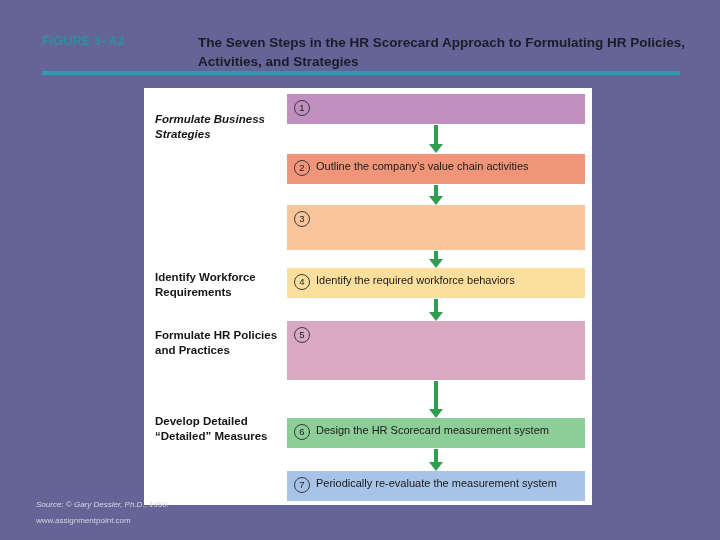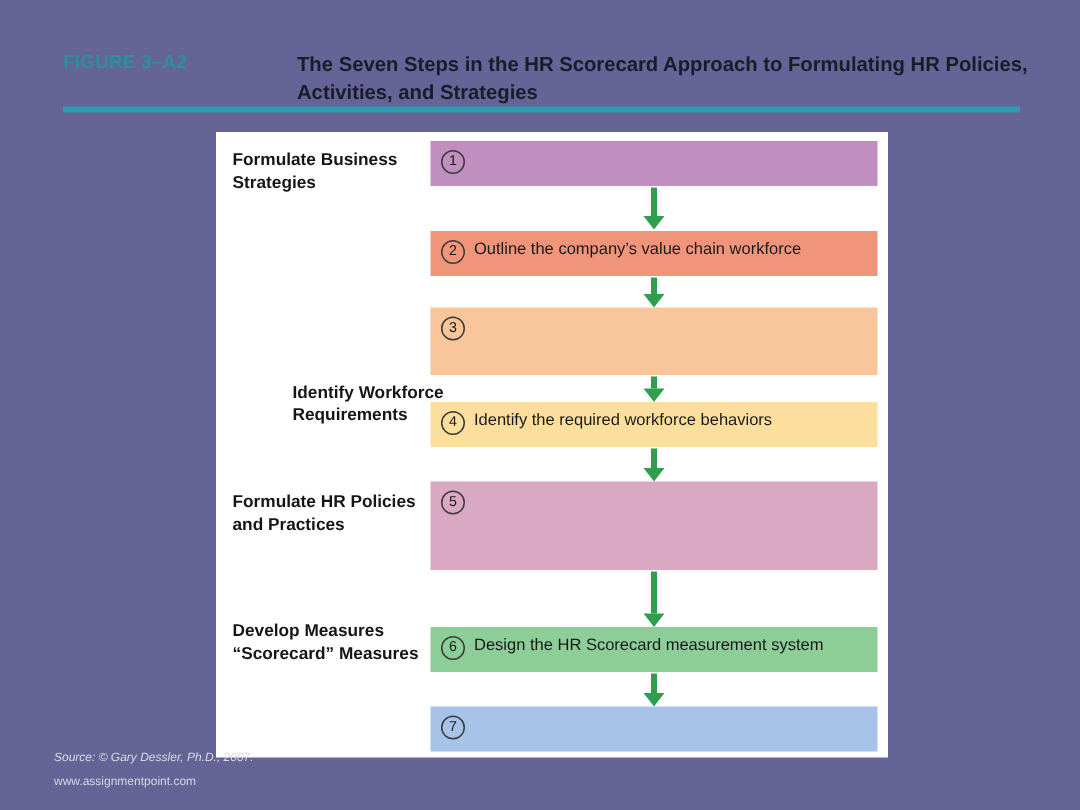--- a/index.html
+++ b/index.html
@@ -148,49 +148,50 @@
 <body style="background: rgb(100, 100, 151);">
 
 <div id="slide-header">
   <div id="figure-label">FIGURE 3–A2</div>
   <div id="slide-title">The Seven Steps in the HR Scorecard Approach to Formulating HR Policies, Activities, and Strategies</div>
   <div id="title-rule"></div>
 </div>
 
 <div id="diagram-panel" style="background: rgb(255, 255, 255);">
   <div id="phase-labels">
-      <div class="phase-label" style="top: 12px;">Formulate Business Strategies</div>
-      <div class="phase-label" style="top: 167px; margin-left: 40px;">Identify Workforce Requirements</div>
+      <div class="phase-label" style="top: 24px; font-style: italic;">Formulate Business Strategies</div>
+      <div class="phase-label" style="top: 182px;">Identify Workforce Requirements</div>
       <div class="phase-label" style="top: 240px;">Formulate HR Policies and Practices</div>
-      <div class="phase-label" style="top: 326px;">Develop Measures “Scorecard” Measures</div>
+      <div class="phase-label" style="top: 326px;">Develop Detailed “Detailed” Measures</div>
     </div>
   <div id="step-bars">
       <div class="step-bar" style="top: 6px; height: 30px; background: rgb(192, 143, 192);">
         <span class="step-num">1</span>
       </div>
       <div class="step-bar" style="top: 66px; height: 30px; background: rgb(240, 149, 122);">
         <span class="step-num">2</span>
-        <span class="step-text">Outline the company’s value chain workforce</span>
+        <span class="step-text">Outline the company’s value chain activities</span>
       </div>
       <div class="step-bar" style="top: 117px; height: 45px; background: rgb(248, 198, 154);">
         <span class="step-num">3</span>
       </div>
       <div class="step-bar" style="top: 180px; height: 30px; background: rgb(252, 223, 156);">
         <span class="step-num">4</span>
         <span class="step-text">Identify the required workforce behaviors</span>
       </div>
       <div class="step-bar" style="top: 233px; height: 59px; background: rgb(217, 168, 194);">
         <span class="step-num">5</span>
       </div>
       <div class="step-bar" style="top: 330px; height: 30px; background: rgb(140, 205, 152);">
         <span class="step-num">6</span>
         <span class="step-text">Design the HR Scorecard measurement system</span>
       </div>
       <div class="step-bar" style="top: 383px; height: 30px; background: rgb(167, 195, 232);">
         <span class="step-num">7</span>
+        <span class="step-text">Periodically re-evaluate the measurement system</span>
       </div>
     </div>
   <div id="arrows">
       <div class="flow-arrow" style="top: 37px; left: 284px; height: 28px;">
         <div class="stem" style="height: 19px; background: rgb(47, 158, 79);"></div>
         <div class="head" style="top: 19px; border-top-color: rgb(47, 158, 79);"></div>
       </div>
       <div class="flow-arrow" style="top: 97px; left: 284px; height: 20px;">
         <div class="stem" style="height: 11px; background: rgb(47, 158, 79);"></div>
         <div class="head" style="top: 11px; border-top-color: rgb(47, 158, 79);"></div>
@@ -207,14 +208,14 @@
         <div class="stem" style="height: 28px; background: rgb(47, 158, 79);"></div>
         <div class="head" style="top: 28px; border-top-color: rgb(47, 158, 79);"></div>
       </div>
       <div class="flow-arrow" style="top: 361px; left: 284px; height: 22px;">
         <div class="stem" style="height: 13px; background: rgb(47, 158, 79);"></div>
         <div class="head" style="top: 13px; border-top-color: rgb(47, 158, 79);"></div>
       </div>
     </div>
 </div>
 
-<div id="source-line">Source: © Gary Dessler, Ph.D., 2007.</div>
+<div id="source-line">Source: © Gary Dessler, Ph.D., 1998.</div>
 <div id="watermark-line">www.assignmentpoint.com</div>
 
 </body></html>

